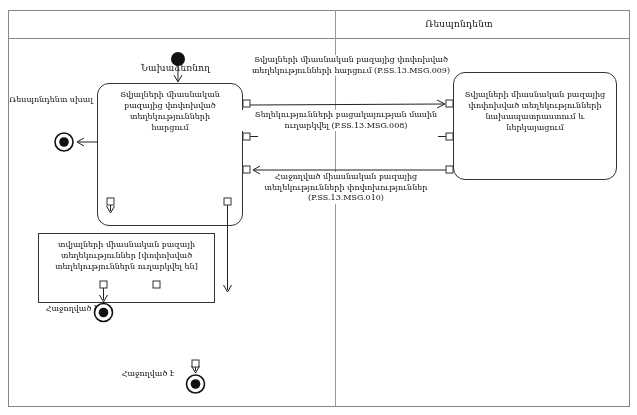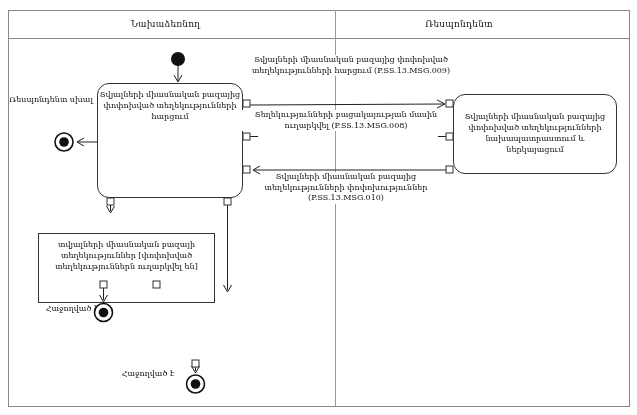--- a/index.html
+++ b/index.html
@@ -20,39 +20,39 @@
 </style>
 </head>
 <body>
 
 <div class="canvas">
 
   <div class="frame"></div>
   <div class="hline"></div>
   <div class="vline"></div>
 
-  <div class="hdr" style="left:2px;width:327px;">Նախաձեռնող</div>
+  <div class="hdr" style="left:12px;width:327px;margin-top:44px;">Նախաձեռնող</div>
   <div class="hdr" style="left:335px;width:248px;">Ռեսպոնդենտ</div>
 
-  <div class="box action" style="left:97px;top:83px;width:146px;height:115px;padding:5px 0 0;">
+  <div class="box action" style="left:97px;top:83px;width:146px;height:143px;padding:5px 20px 0;">
     <span>Տվյալների միասնական բազայից փոփոխված տեղեկությունների հարցում</span>
   </div>
 
-  <div class="box action" style="left:453px;top:94px;width:164px;height:80px;padding:16px 10px 4px;">
+  <div class="box action" style="left:453px;top:72px;width:164px;height:108px;padding:16px 10px 4px;">
     <span>Տվյալների միասնական բազայից փոփոխված տեղեկությունների նախապատրաստում և ներկայացում</span>
   </div>
 
   <div class="box" style="left:38px;top:214px;width:177px;height:70px;padding:5px 12px 0;margin-top:19px;">
     <span>տվյալների միասնական բազայի տեղեկություններ  [փոփոխված տեղեկություններն ուղարկվել են]</span>
   </div>
 
 
   <div class="label wbg" style="left:248px;top:55px;width:206px;">Տվյալների միասնական բազայից փոփոխված տեղեկությունների հարցում (P.SS.13.MSG.009)</div>
   <div class="label wbg" style="left:240px;top:110px;width:212px;">Տեղեկությունների բացակայության մասին ուղարկվել (P.SS.13.MSG.008)</div>
-  <div class="label wbg" style="left:263px;top:172px;width:166px;">Տվյալների միասնական բազայից տեղեկությունների փոփոխություններ (P.SS.13.MSG.010)</div>
+  <div class="label wbg" style="left:263px;top:172px;width:166px;">Հաջողված միասնական բազայից տեղեկությունների փոփոխություններ (P.SS.13.MSG.010)</div>
 
   <div class="label" style="left:6px;top:95px;width:90px;">Ռեսպոնդենտ սխալ</div>
   <div class="label" style="left:24px;top:304px;width:74px;text-align:right;">Հաջողված է</div>
   <div class="label" style="left:116px;top:369px;width:58px;text-align:right;">Հաջողված է</div>
 
   <svg class="overlay" width="637" height="415" viewBox="0 0 637 415">
 
     <g>
       <circle cx="178" cy="59" r="7" fill="#111"></circle>
     </g>

